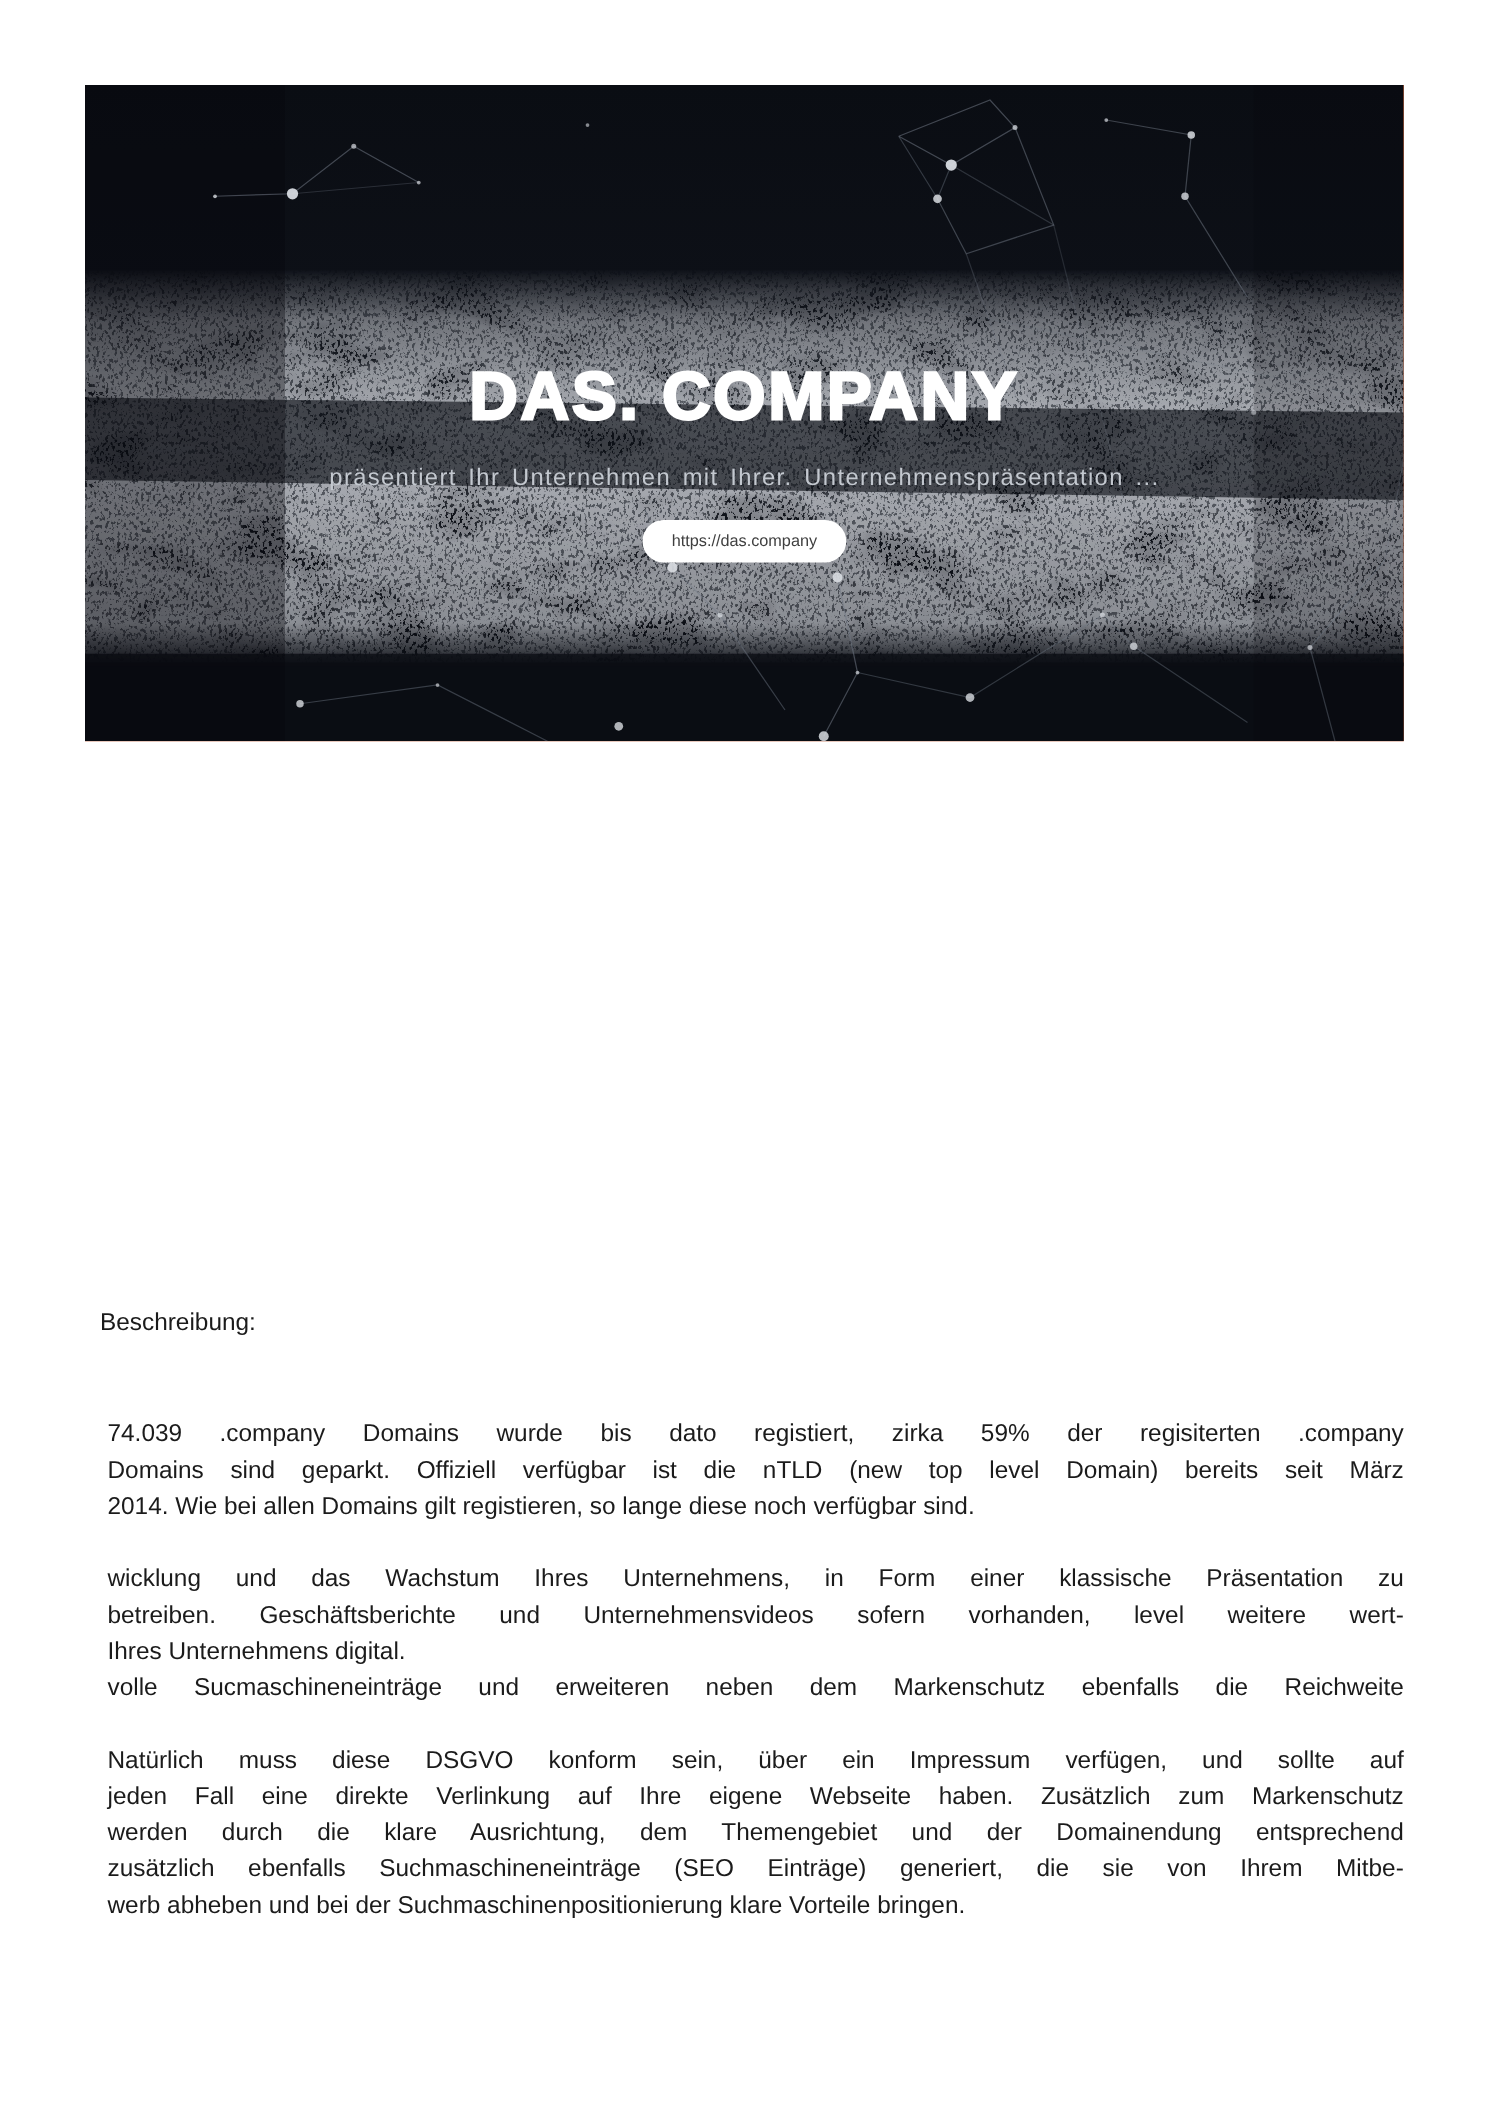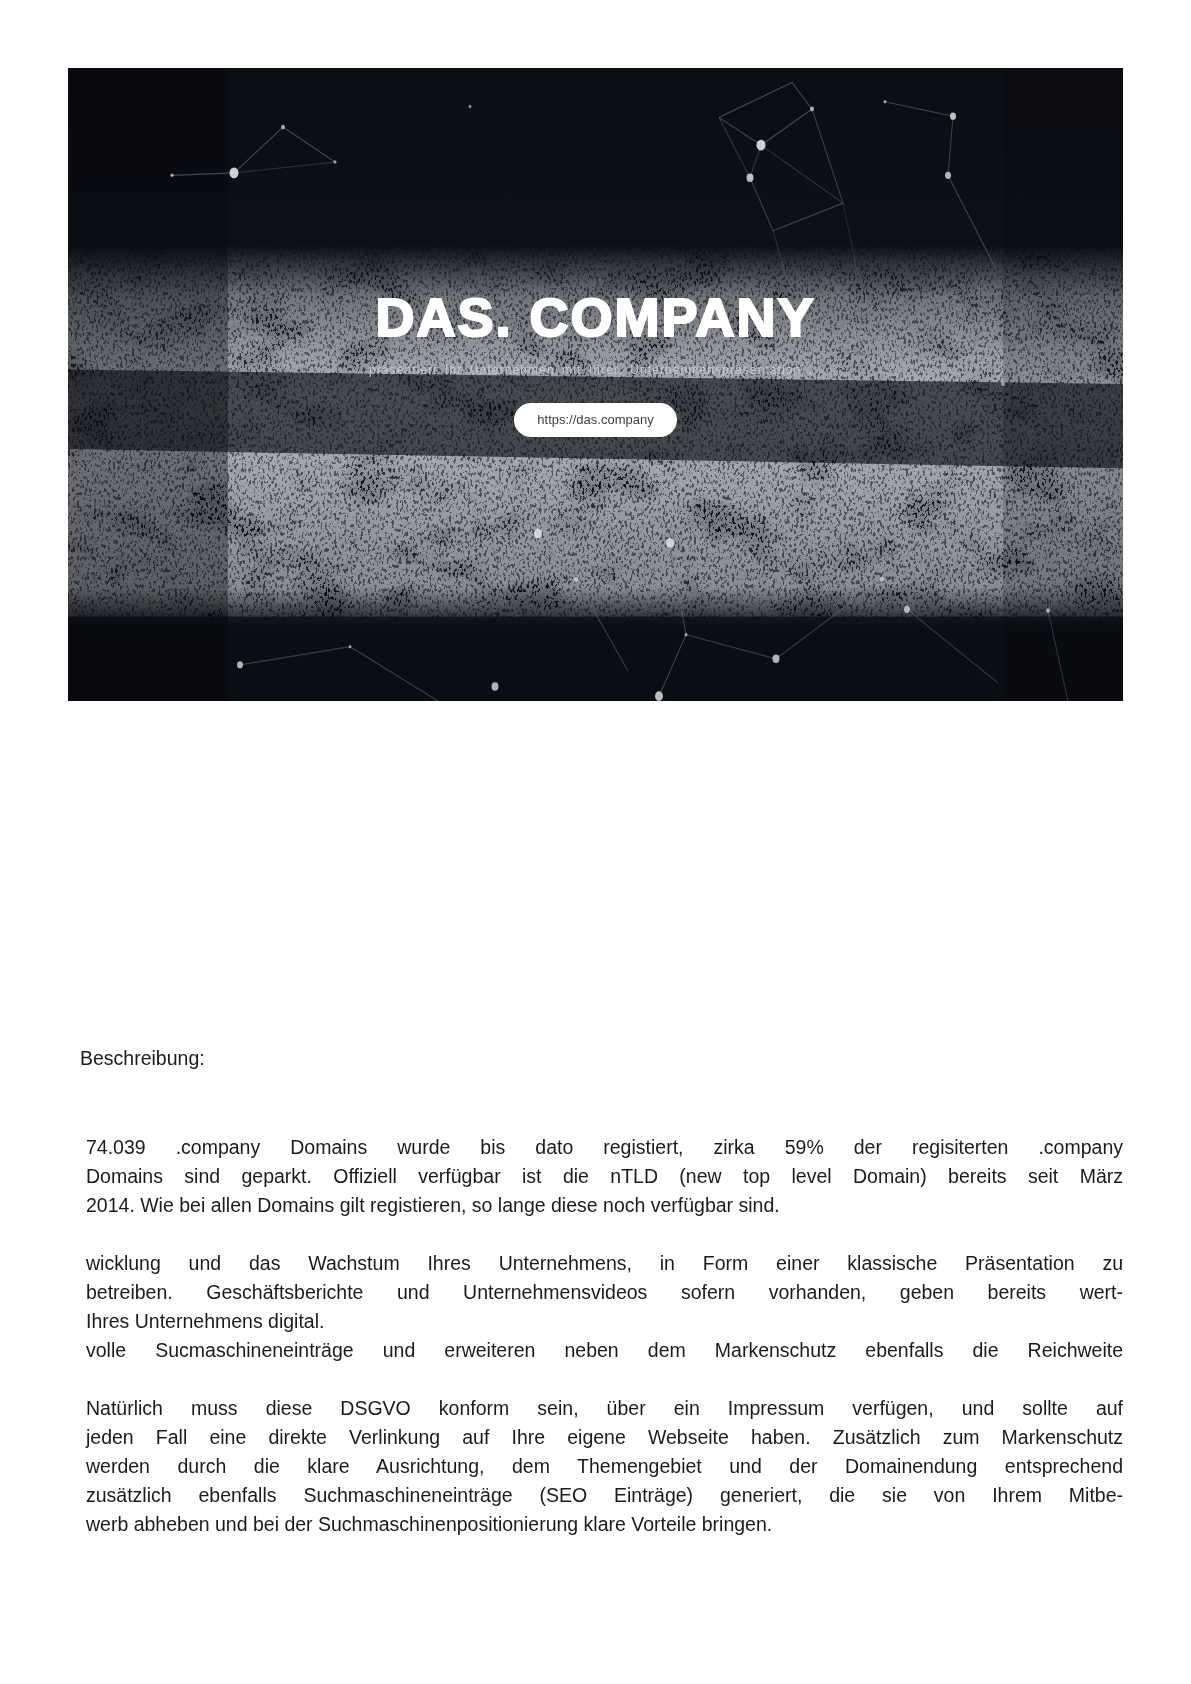--- a/index.html
+++ b/index.html
@@ -6,41 +6,41 @@
   .page{
     position:relative;
     width:1191px;height:1684px;
     background:#ffffff;
     font-family:"Liberation Sans","DejaVu Sans",sans-serif;
     overflow:hidden;
   }
   
   .banner{
     position:absolute;left:68px;top:68px;
-    width:1055px;height:633px;
+    width:1055px;height:525px;
     background:#c2410c;
     overflow:hidden;
   }
   .banner svg{position:absolute;left:0;top:0;width:100%;height:100%;pointer-events:none;}
   .hero-stack{
     position:absolute;left:0;top:222px;width:100%;
     text-align:center;
   }
   .hero-title{
     color:#ffffff;
     font-size:54px;font-weight:bold;line-height:1;
     letter-spacing:2px;
     -webkit-text-stroke:2.2px #ffffff;
     text-shadow:0 0 1px #ffffff;
     margin:0;
   }
   .hero-tagline{
-    margin-top:19px;
+    margin-top:32px;
     color:#c3c8cf;
-    font-size:12px;line-height:14px;
+    font-size:19px;line-height:14px;
     letter-spacing:1.1px;word-spacing:3px;
   }
   .hero-pill{
     display:inline-block;
     margin-top:26px;
     background:#ffffff;
     color:#3f3f3f;
     font-size:13px;line-height:14px;
     padding:10px 23px;
     border-radius:17px;
@@ -189,21 +189,21 @@
     <h2 class="section-heading">Beschreibung:</h2>
 
     <div class="paragraph">
       <p class="line">74.039 .company Domains wurde bis dato registiert, zirka 59% der regisiterten .company</p>
       <p class="line">Domains sind geparkt. Offiziell verfügbar ist die nTLD (new top level Domain) bereits seit März</p>
       <p class="line last">2014. Wie bei allen Domains gilt registieren, so lange diese noch verfügbar sind.</p>
     </div>
 
     <div class="paragraph">
       <p class="line">wicklung und das Wachstum Ihres Unternehmens, in Form einer klassische Präsentation zu</p>
-      <p class="line">betreiben. Geschäftsberichte und Unternehmensvideos sofern vorhanden, geben bereits wert-</p>
+      <p class="line">betreiben. Geschäftsberichte und Unternehmensvideos sofern vorhanden, level weitere wert-</p>
       <p class="line last">Ihres Unternehmens digital.</p>
       <p class="line">volle Sucmaschineneinträge und erweiteren neben dem Markenschutz ebenfalls die Reichweite</p>
     </div>
 
     <div class="paragraph">
       <p class="line">Natürlich muss diese DSGVO konform sein, über ein Impressum verfügen, und sollte auf</p>
       <p class="line">jeden Fall eine direkte Verlinkung auf Ihre eigene Webseite haben. Zusätzlich zum Markenschutz</p>
       <p class="line">werden durch die klare Ausrichtung, dem Themengebiet und der Domainendung entsprechend</p>
       <p class="line">zusätzlich ebenfalls Suchmaschineneinträge (SEO Einträge) generiert, die sie von Ihrem Mitbe-</p>
       <p class="line last">werb abheben und bei der Suchmaschinenpositionierung klare Vorteile bringen.</p>

